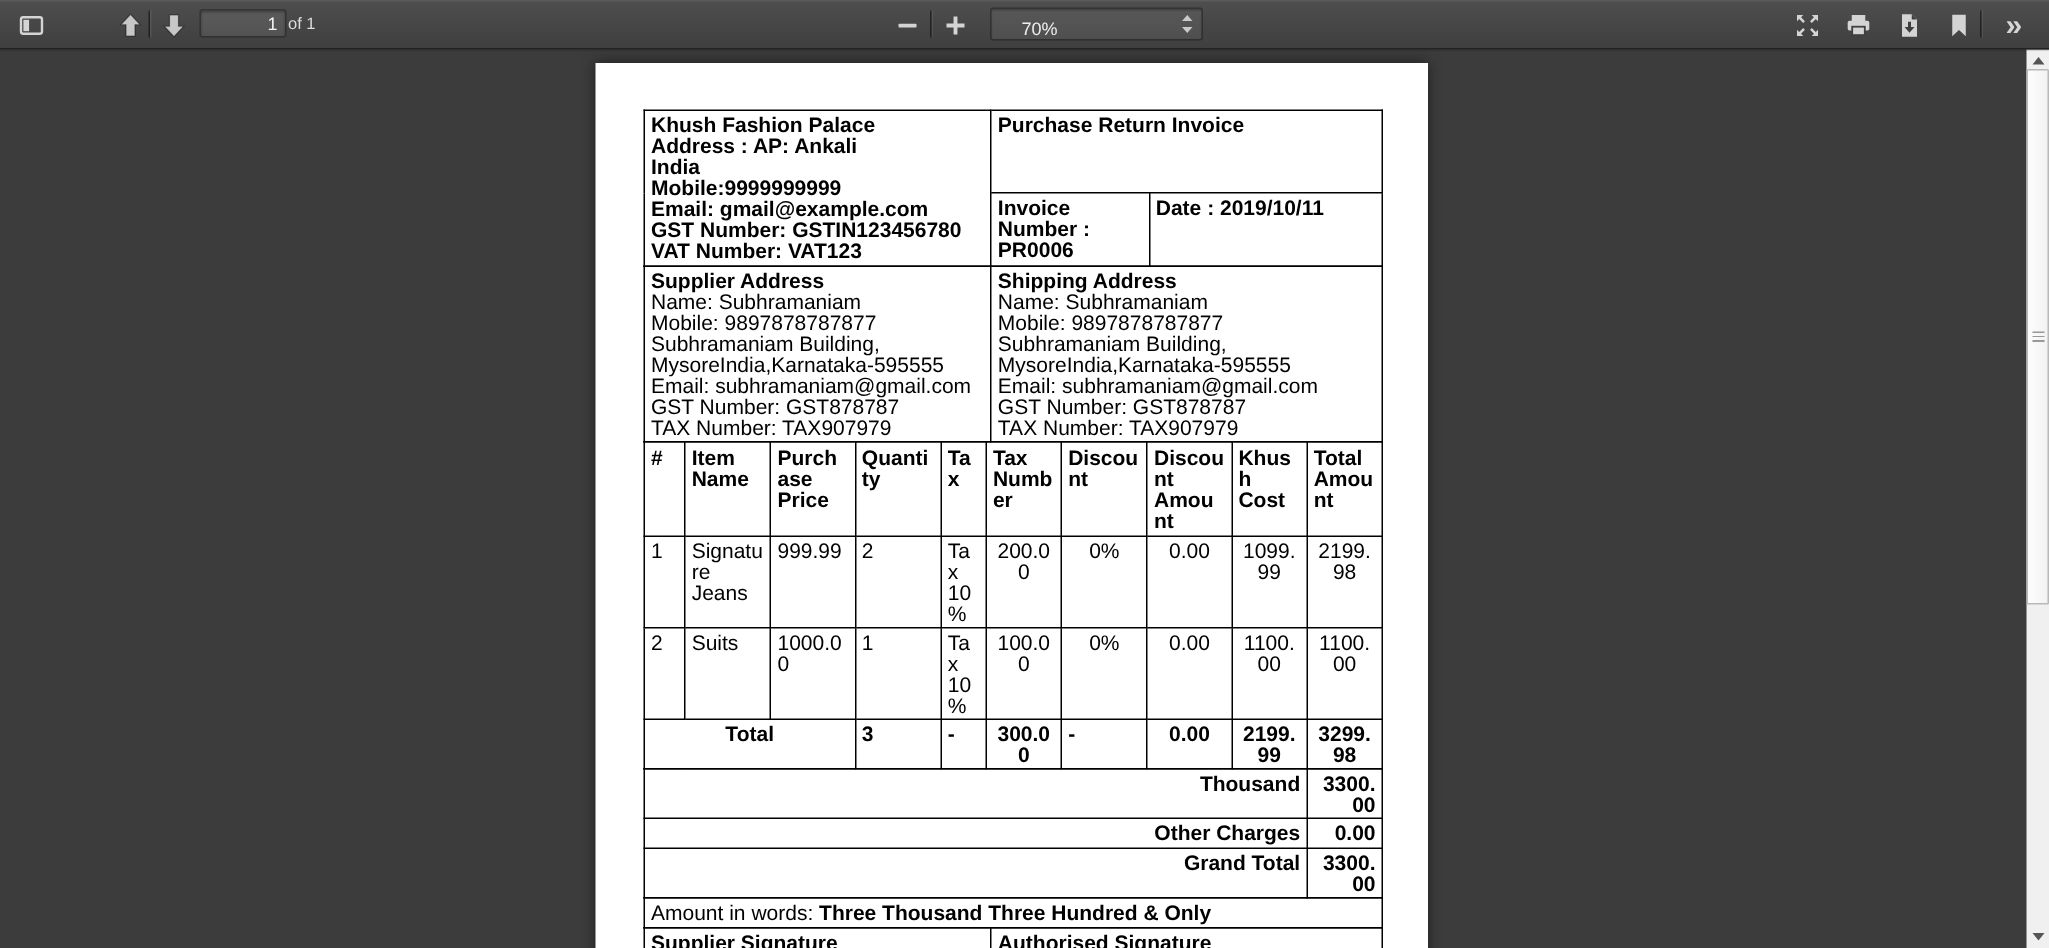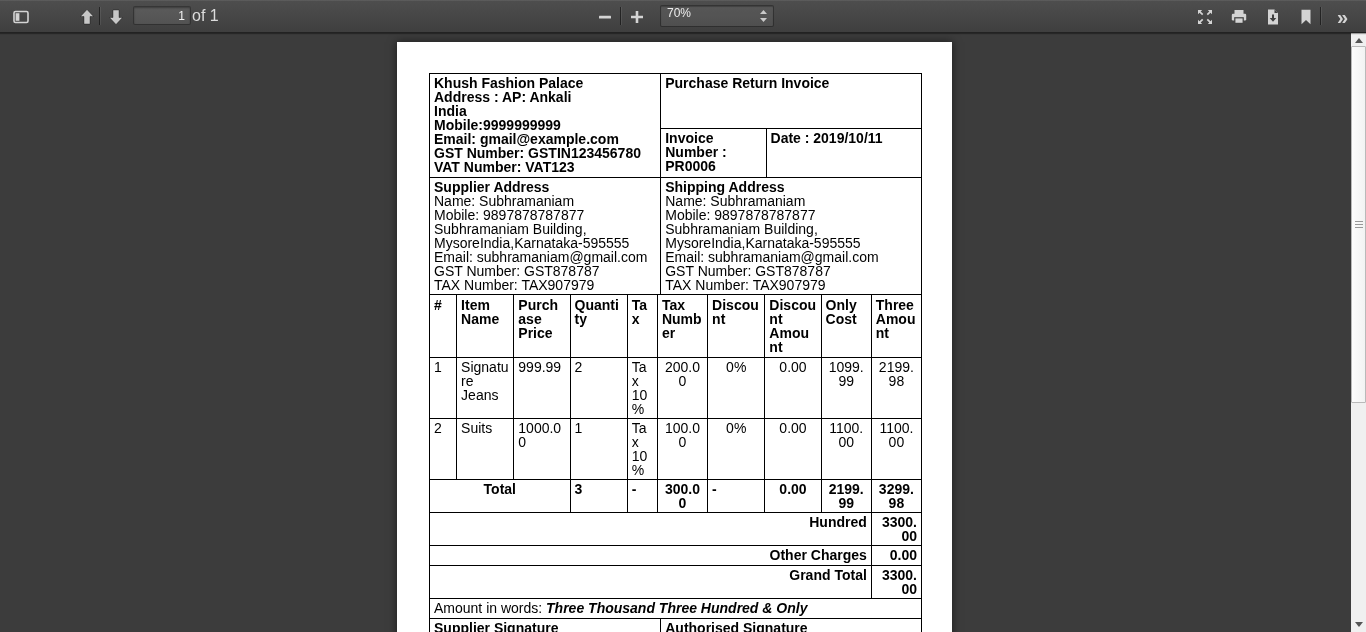--- a/index.html
+++ b/index.html
@@ -22,26 +22,26 @@
   }
   .tb-btn svg { display: block; }
   .tb-sep { position: absolute; top: 7px; width: 1px; height: 18px; background: rgba(0,0,0,.5); box-shadow: 1px 0 0 rgba(255,255,255,.08); }
   .page-input {
     position: absolute; left: 133px; top: 6px; width: 46px; height: 17px;
     background: rgba(255,255,255,.09); border: 1px solid rgba(0,0,0,.4); border-radius: 2px;
     box-shadow: inset 0 1px 2px rgba(0,0,0,.35);
     color: #f2f2f2; font-family: "Liberation Sans", sans-serif; font-size: 12px;
     text-align: right; padding: 0 5px;
   }
-  .of-label { position: absolute; left: 192px; top: 0; line-height: 32px; color: #dcdcdc; font-size: 16px; }
+  .of-label { position: absolute; left: 192px; top: 0; line-height: 32px; color: #dcdcdc; font-size: 11px; }
   .zoom-select {
     position: absolute; left: 660px; top: 5px; width: 100px; height: 20px;
     background: rgba(255,255,255,.07); border: 1px solid rgba(0,0,0,.4); border-radius: 2px;
     box-shadow: inset 0 1px 1px rgba(0,0,0,.25);
-    color: #ededed; font-size: 12px; display: flex; align-items: flex-start; padding: 0 6px; cursor: default;
+    color: #ededed; font-size: 12px; display: flex; align-items: flex-end; padding: 0 20px; cursor: default;
   }
   .zoom-select .spinner { position: absolute; right: 5px; top: 3px; }
 
   
   .scrollbar { position: absolute; right: 0; top: 33px; bottom: 0; width: 15px; background: #f0f0f0; z-index: 9; }
   .sb-btn { position: absolute; left: 0; width: 15px; height: 15px; display: flex; align-items: center; justify-content: center; }
   .sb-btn.up { top: 0; } .sb-btn.down { bottom: 0; }
   .tri-up { width: 0; height: 0; border-left: 4px solid transparent; border-right: 4px solid transparent; border-bottom: 5px solid #555; }
   .tri-down { width: 0; height: 0; border-left: 4px solid transparent; border-right: 4px solid transparent; border-top: 5px solid #555; }
   .sb-thumb {
@@ -68,21 +68,21 @@
   .addr-head { font-weight: bold; }
   .items th { font-weight: bold; text-align: left; padding: 3px 4px; height: 36px; }
   .items td { height: 28px; }
   .items .num { text-align: center; }
   .total-row td { font-weight: bold; height: 14px; margin-top: 24px; }
   .total-label { text-align: center; }
   .sum-row td { font-weight: bold; height: 15px; }
   .sum-label { text-align: right; padding-right: 6px; }
   .sum-value { text-align: right; }
   .words-cell { height: 15px; padding: 2px 6px; }
-  .words-value { font-weight: bold; font-style: italic; }
+  .words-value { font-weight: bold; }
   .sig-cell { font-weight: bold; height: 70px; padding: 4px 8px; }
 </style>
 </head>
 <body>
 
 <div class="screen">
 
   <div class="toolbar">
 
     <button class="tb-btn" style="left:6px;">
@@ -278,22 +278,22 @@
         <tbody>
             <tr>
           <th>#</th>
           <th>Item Name</th>
           <th>Purchase Price</th>
           <th>Quantity</th>
           <th>Tax</th>
           <th>Tax Number</th>
           <th>Discount</th>
           <th>Discount Amount</th>
-          <th>Only Cost</th>
-          <th>Three Amount</th>
+          <th>Khush Cost</th>
+          <th>Total Amount</th>
         </tr>
         <tr>
           <td>1</td>
           <td>Signature Jeans</td>
           <td>999.99</td>
           <td>2</td>
           <td>Tax 10%</td>
           <td class="num">200.00</td>
           <td class="num">0%</td>
           <td class="num">0.00</td>
@@ -325,21 +325,21 @@
       </tbody>
         </table>
 
       <table>
         <colgroup>
             <col style="width:89.8%">
             <col style="width:10.2%">
           </colgroup>
         <tbody>
             <tr class="sum-row">
-          <td class="sum-label">Hundred</td>
+          <td class="sum-label">Thousand</td>
           <td class="sum-value">3300.00</td>
         </tr>
         <tr class="sum-row">
           <td class="sum-label">Other Charges</td>
           <td class="sum-value">0.00</td>
         </tr>
         <tr class="sum-row">
           <td class="sum-label">Grand Total</td>
           <td class="sum-value">3300.00</td>
         </tr>

